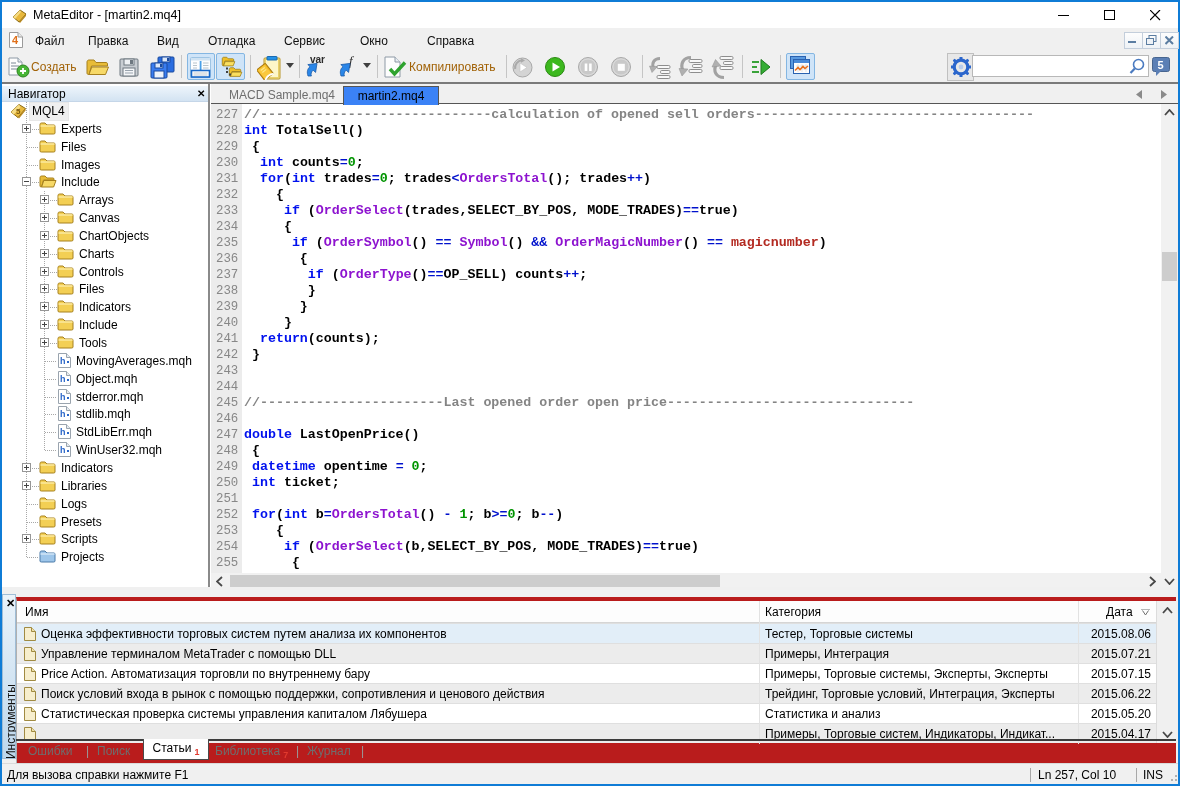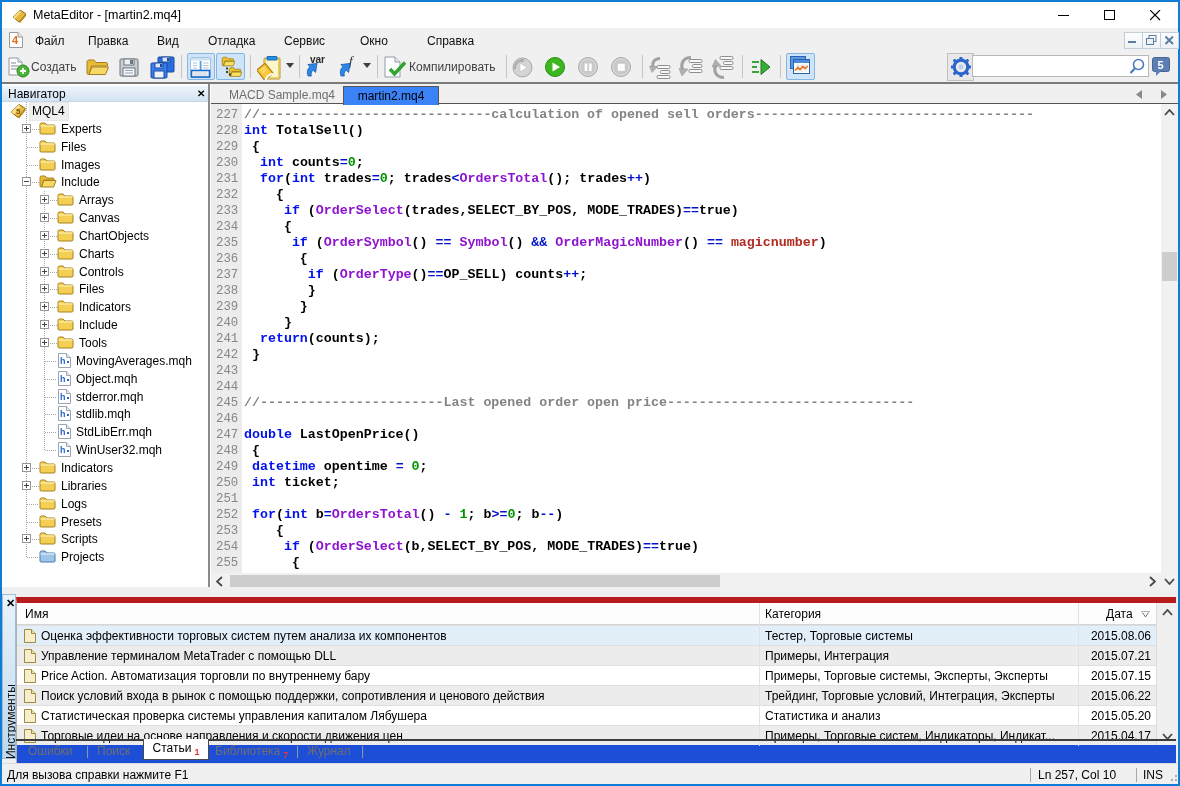--- a/index.html
+++ b/index.html
@@ -7,21 +7,21 @@
 #frame{position:absolute;left:0;top:0;width:1176px;height:782px;border:2px solid #0f7cd6;}
 
 #title{position:absolute;left:2px;top:2px;width:1176px;height:26px;background:#fff;}
 #title .txt{position:absolute;left:31px;top:6px;font-size:12.5px;color:#000;}
 
 #menu{position:absolute;left:2px;top:28px;width:1176px;height:23px;background:#f0f0f0;}
 #menu .mi{position:absolute;top:6px;font-size:12px;color:#101010;}
 
 #tbar{position:absolute;left:2px;top:51px;width:1176px;height:31px;background:#f0f0f0;border-bottom:2px solid #7a7a7a;}
 .tsep{position:absolute;top:4px;width:1px;height:23px;background:#c5c5c5;}
-.tbtxt{position:absolute;top:9px;font-size:12px;color:#404040;}
+.tbtxt{position:absolute;top:9px;font-size:12px;color:#a16207;}
 .pressed{position:absolute;background:#cfe4f8;border:1px solid #84b6e2;border-radius:2px;}
 
 #nav{position:absolute;left:2px;top:84px;width:206px;height:503px;background:#fff;border-right:2px solid #8a8a8a;}
 #navhdr{position:absolute;left:0;top:2px;width:206px;height:15px;background:linear-gradient(#eef5fb,#d3e3f2);border-bottom:1px solid #c5d6e8;}
 #navhdr span{position:absolute;left:6px;top:1px;font-size:12px;}
 #navhdr .x{left:195px;top:2px;font-weight:bold;font-size:10px;font-family:"Liberation Sans";}
 .trow{position:absolute;height:18px;font-size:12px;white-space:nowrap;}
 .trow .lbl{position:absolute;top:2px;}
 .ebox{position:absolute;width:7px;height:7px;background:#fff;border:1px solid #969696;top:4px;z-index:3;}
 .ebox i{position:absolute;left:1px;top:3px;width:5px;height:1px;background:#454545;}.trow{z-index:2;}
@@ -47,21 +47,21 @@
 
 #vscroll{position:absolute;left:950px;top:20px;width:17px;height:486px;background:#f1f1f1;}
 #vthumb{position:absolute;left:1px;top:148px;width:15px;height:29px;background:#cdcdcd;}
 #hscroll{position:absolute;left:0;top:489px;width:950px;height:17px;background:#f1f1f1;}
 #hthumb{position:absolute;left:19px;top:2px;width:490px;height:13px;background:#cdcdcd;}
 
 #botbg{position:absolute;left:2px;top:587px;width:1176px;height:177px;background:#f0f0f0;}
 #strip{position:absolute;left:2px;top:594px;width:14px;height:165px;background:linear-gradient(#eaf3fa,#bdd7ec);border:1px solid #9fbdd6;box-sizing:border-box;}
 #strip .x{position:absolute;left:3px;top:3px;font-weight:bold;font-size:11px;line-height:10px;}
 #strip .vt{position:absolute;left:1px;top:164px;transform:rotate(-90deg);transform-origin:0 0;font-size:12px;color:#111;white-space:nowrap;}
-#btable{position:absolute;left:16px;top:597px;width:1160px;height:174px;background:#1d4ed8;border-top:6px solid #b91c1c;border-left:1px solid #b0b0b0;box-sizing:border-box;}
+#btable{position:absolute;left:16px;top:597px;width:1160px;height:174px;background:#b91c1c;border-top:4px solid #b91c1c;border-left:1px solid #b0b0b0;box-sizing:border-box;}
 #bhdr{position:absolute;left:0;top:0;width:1139px;height:22px;background:#fdfdfd;border-bottom:1px solid #d5d5d5;box-sizing:border-box;}
 .brow{position:absolute;left:0;width:1139px;height:20px;line-height:20px;white-space:nowrap;padding-left:40px;}
 .brow .nm{position:absolute;left:24px;top:0;}
 .brow .ct{position:absolute;left:748px;top:0;}
 .brow .dt{position:absolute;right:5px;top:0;}
 .colsep{position:absolute;top:0;width:1px;height:143px;background:#e2e2e2;}
 #bvs{position:absolute;left:1139px;top:0;width:20px;height:142px;background:#f0f0f0;border-left:1px solid #dcdcdc;}
 #bbot{position:absolute;left:16px;top:739px;width:1160px;height:2px;background:#3c3c3c;}
 
 #btabs{position:absolute;left:16px;top:741px;width:1160px;height:19px;font-size:12px;color:#6e6e6e;}
@@ -746,21 +746,20 @@
         </svg>
         <span class="nm">Статистическая проверка системы управления капиталом Лябушера</span>
         <span class="ct">Статистика и анализ</span>
         <span class="dt">2015.05.20</span>
       </div>
 <div class="brow" style="top:122px;background:#ececec;border-top:1px solid #dfdfdf;box-sizing:border-box;">
         <svg class="icon" style="left:7px;top:3px" width="12" height="14" viewBox="0 0 12 14">
           <path d="M0.5 0.5 H7.5 L11.5 4.5 V13.5 H0.5 Z" fill="#f7eecd" stroke="#a08a42"></path>
           <path d="M7.5 0.5 V4.5 H11.5" fill="#efe2ab" stroke="#a08a42"></path>
         </svg>
-        <span class="nm">Торговые идеи на основе направления и скорости движения цен</span>
         <span class="ct">Примеры, Торговые систем, Индикаторы, Индикат...</span>
         <span class="dt">2015.04.17</span>
       </div>
     </div>
   <div class="colsep" style="left:742px"></div>
   <div class="colsep" style="left:1061px"></div>
   <div id="bvs">
     <svg class="icon" style="left:5px;top:6px" width="11" height="7">
         <path d="M1 6 L5.5 1 L10 6" fill="none" stroke="#484848" stroke-width="1.8"></path>
       </svg>

